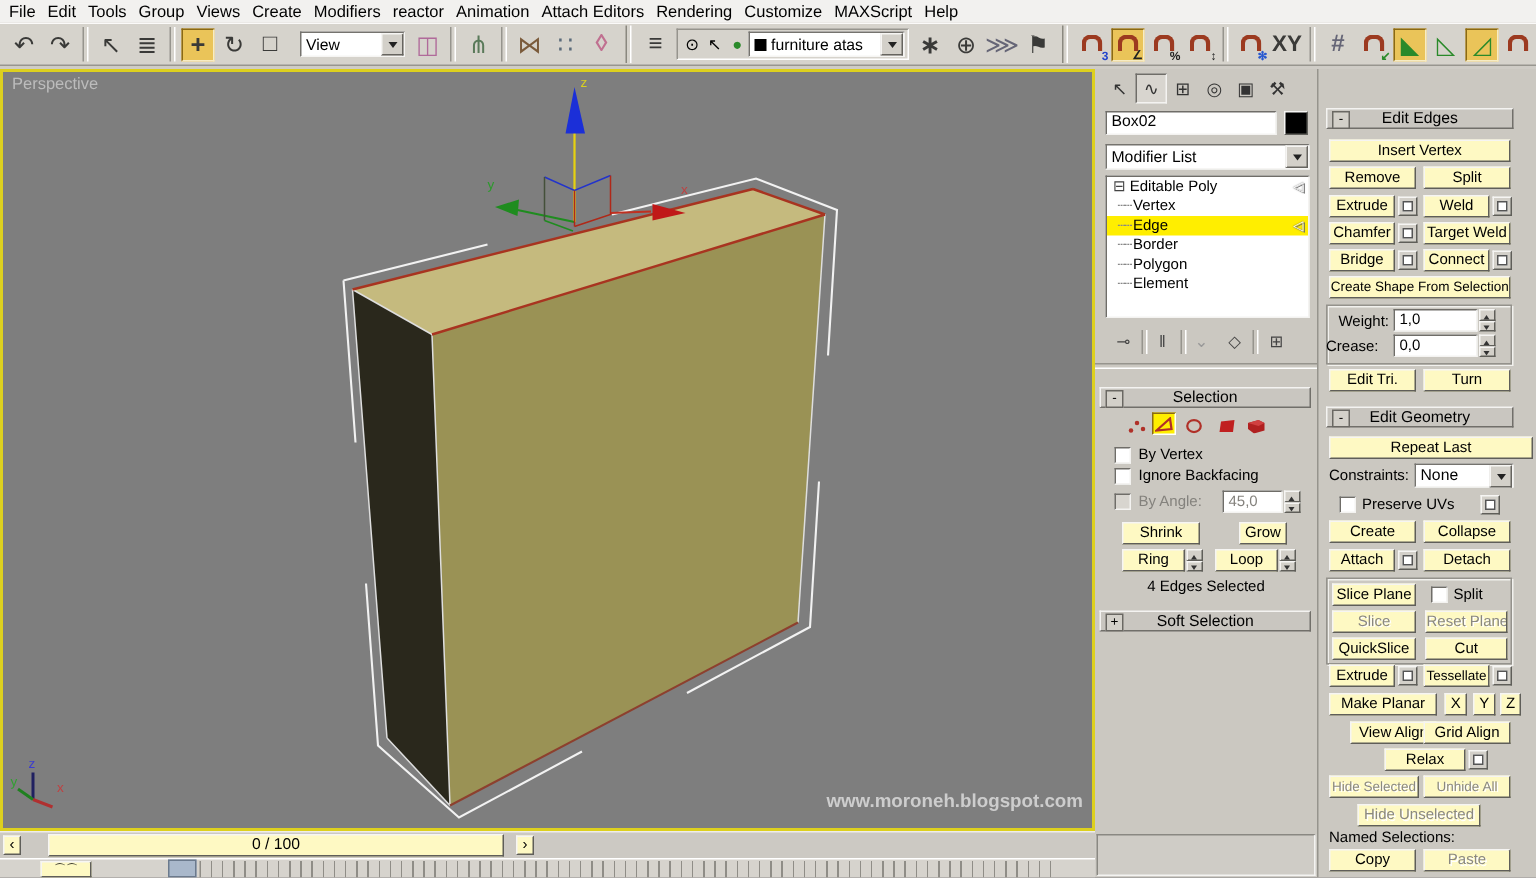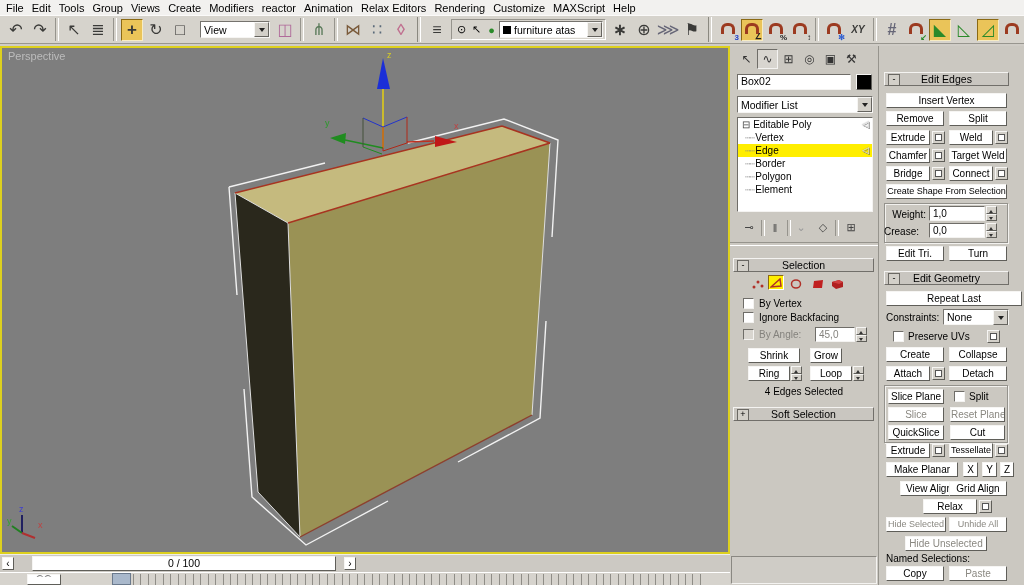--- a/index.html
+++ b/index.html
@@ -20,21 +20,21 @@
   .inset{display:flex;align-items:center;border:1px solid;border-color:#96948d #fff #fff #96948d;padding:1px 2px;margin:0 2px;flex:none}
   .minii{width:15px;height:16px;display:flex;align-items:center;justify-content:center;font-size:11px;flex:none}
   
   #viewport{position:absolute;left:0;top:46px;width:730px;height:508px;background:#7e7e7e;border:2px solid #ddd01e;box-sizing:border-box;overflow:hidden}
   #vplabel{position:absolute;left:6px;top:2px;color:#bcbcbc;font-size:11px}
   #watermark{position:absolute;left:530px;top:479px;width:190px;text-align:right;color:#cdcdcd;font-size:12.5px;font-weight:bold}
   
   #lcol{position:absolute;left:730px;top:46px;width:148px;height:510px;background:#cbc8c1}
   #rcol{position:absolute;left:878px;top:46px;width:146px;height:539px;background:#cbc8c1;border-left:1px solid #96948d;box-sizing:border-box}
   #lcolstrip{position:absolute;left:731px;top:556px;width:146px;height:28px;background:#cfccc6;border:1px solid;border-color:#8a8882 #f4f3f1 #f4f3f1 #8a8882;box-sizing:border-box}
-  .btn{position:absolute;background:#ffffff;border:1px solid;border-color:#f6f5f3 #5f5e59 #5f5e59 #f6f5f3;font-size:10px;text-align:center;color:#000;height:15px;line-height:13px;box-sizing:border-box;white-space:nowrap;overflow:hidden}
+  .btn{position:absolute;background:#fef9c3;border:1px solid;border-color:#f6f5f3 #5f5e59 #5f5e59 #f6f5f3;font-size:10px;text-align:center;color:#000;height:15px;line-height:13px;box-sizing:border-box;white-space:nowrap;overflow:hidden}
   .btn.dis{color:#8a8881;text-shadow:1px 1px 0 #fff}
   .sqbtn{position:absolute;width:13px;height:13px;background:#d3d0c9;border:1px solid;border-color:#f6f5f3 #5f5e59 #5f5e59 #f6f5f3;box-sizing:border-box}
   .sqbtn::after{content:"";position:absolute;left:2px;top:2px;width:5px;height:5px;background:#fff;border:1px solid #555}
   .roll{position:absolute;background:#c9c6c0;border:1px solid;border-color:#f4f3f1 #716f6a #716f6a #f4f3f1;height:14px;line-height:13px;text-align:center;font-size:10.5px;color:#000;box-sizing:border-box}
   .roll .pm{position:absolute;left:3px;top:1px;width:10px;height:10px;border:1px solid #6a6863;background:#d3d0c9;line-height:8px;font-size:9px;text-align:center}
   .cb{position:absolute;width:11px;height:11px;background:#fff;border:1px solid;border-color:#6f6d68 #f4f3f1 #f4f3f1 #6f6d68;box-sizing:border-box}
   .cb.dis{background:#d8d5cf}
   .lbl{position:absolute;font-size:10px;color:#000;white-space:nowrap}
   .lbl.dis{color:#84827d}
   .field{position:absolute;background:#fff;border:1px solid;border-color:#6f6d68 #f4f3f1 #f4f3f1 #6f6d68;font-size:10px;padding-left:3px;box-sizing:border-box;height:15px;line-height:13px;white-space:nowrap;overflow:hidden}
@@ -66,21 +66,21 @@
 <div id="menubar">
   <span>File</span>
   <span>Edit</span>
   <span>Tools</span>
   <span>Group</span>
   <span>Views</span>
   <span>Create</span>
   <span>Modifiers</span>
   <span>reactor</span>
   <span>Animation</span>
-  <span>Relax Editors</span>
+  <span>Attach Editors</span>
   <span>Rendering</span>
   <span>Customize</span>
   <span>MAXScript</span>
   <span>Help</span>
 </div>
 
 <div id="toolbar">
   <span class="tbi">
       <span class="g">↶</span>
     </span>
@@ -176,21 +176,21 @@
     </span>
   <span class="tbi">
       <span class="mag"></span>
       <i>↕</i>
     </span>
   <span class="sep"></span>
   <span class="tbi">
       <span class="mag"></span>
       <i style="color:#2a5ad0">✻</i>
     </span>
-  <span class="tbi" style="font-size:10px;font-weight:bold;font-style:italic">
+  <span class="tbi" style="font-size:15px;font-weight:bold;">
       <span class="g">XY</span>
     </span>
   <span class="sep"></span>
   <span class="tbi" style="color:#667;font-weight:bold">
       <span class="g">#</span>
     </span>
   <span class="tbi">
       <span class="mag"></span>
       <i style="color:#2a8a2a">↙</i>
     </span>
@@ -231,20 +231,21 @@
     <text x="385" y="10" font-size="9" fill="#d8cf20">z</text>
     <text x="323" y="78" font-size="9" fill="#2a9a2a">y</text>
     <text x="452" y="81" font-size="9" fill="#c04040">x</text>
     <path d="M20,467 L20,485" stroke="#202060" stroke-width="2" fill="none"></path>
     <path d="M20,485 L10,478" stroke="#208020" stroke-width="2" fill="none"></path>
     <path d="M20,485 L33,490" stroke="#b03030" stroke-width="2" fill="none"></path>
     <text x="17" y="464" font-size="9" fill="#3c3cd0">z</text>
     <text x="5" y="476" font-size="9" fill="#30a030">y</text>
     <text x="36" y="480" font-size="9" fill="#c04040">x</text>
   </svg>
+  <div id="watermark">www.moroneh.blogspot.com</div>
 </div>
 
 <div id="lcol">
   <span class="tab" style="left:6px;top:3px">↖</span>
   <span class="tab active" style="left:27px;top:3px">∿</span>
   <span class="tab" style="left:48px;top:3px">⊞</span>
   <span class="tab" style="left:69px;top:3px">◎</span>
   <span class="tab" style="left:90px;top:3px">▣</span>
   <span class="tab" style="left:111px;top:3px">⚒</span>
 
@@ -315,21 +316,21 @@
   <span class="cb" style="left:13px;top:266px"></span>
   <span class="lbl" style="left:29px;top:266px">Ignore Backfacing</span>
   <span class="cb dis" style="left:13px;top:283px"></span>
   <span class="lbl dis" style="left:29px;top:283px">By Angle:</span>
   <div class="field" style="left:85px;top:281px;width:40px;color:#84827d">45,0</div>
   <div class="spin" style="left:126px;top:281px">
       <b class="up"></b>
       <b class="dn"></b>
     </div>
   <div class="btn" style="left:18px;top:302px;width:52px">Shrink</div>
-  <div class="btn" style="left:80px;top:302px;width:32px">Grow</div>
+  <div class="btn" style="left:96px;top:302px;width:32px">Grow</div>
   <div class="btn" style="left:18px;top:320px;width:42px">Ring</div>
   <div class="spin" style="left:61px;top:320px">
       <b class="up"></b>
       <b class="dn"></b>
     </div>
   <div class="btn" style="left:80px;top:320px;width:42px">Loop</div>
   <div class="spin" style="left:123px;top:320px">
       <b class="up"></b>
       <b class="dn"></b>
     </div>

